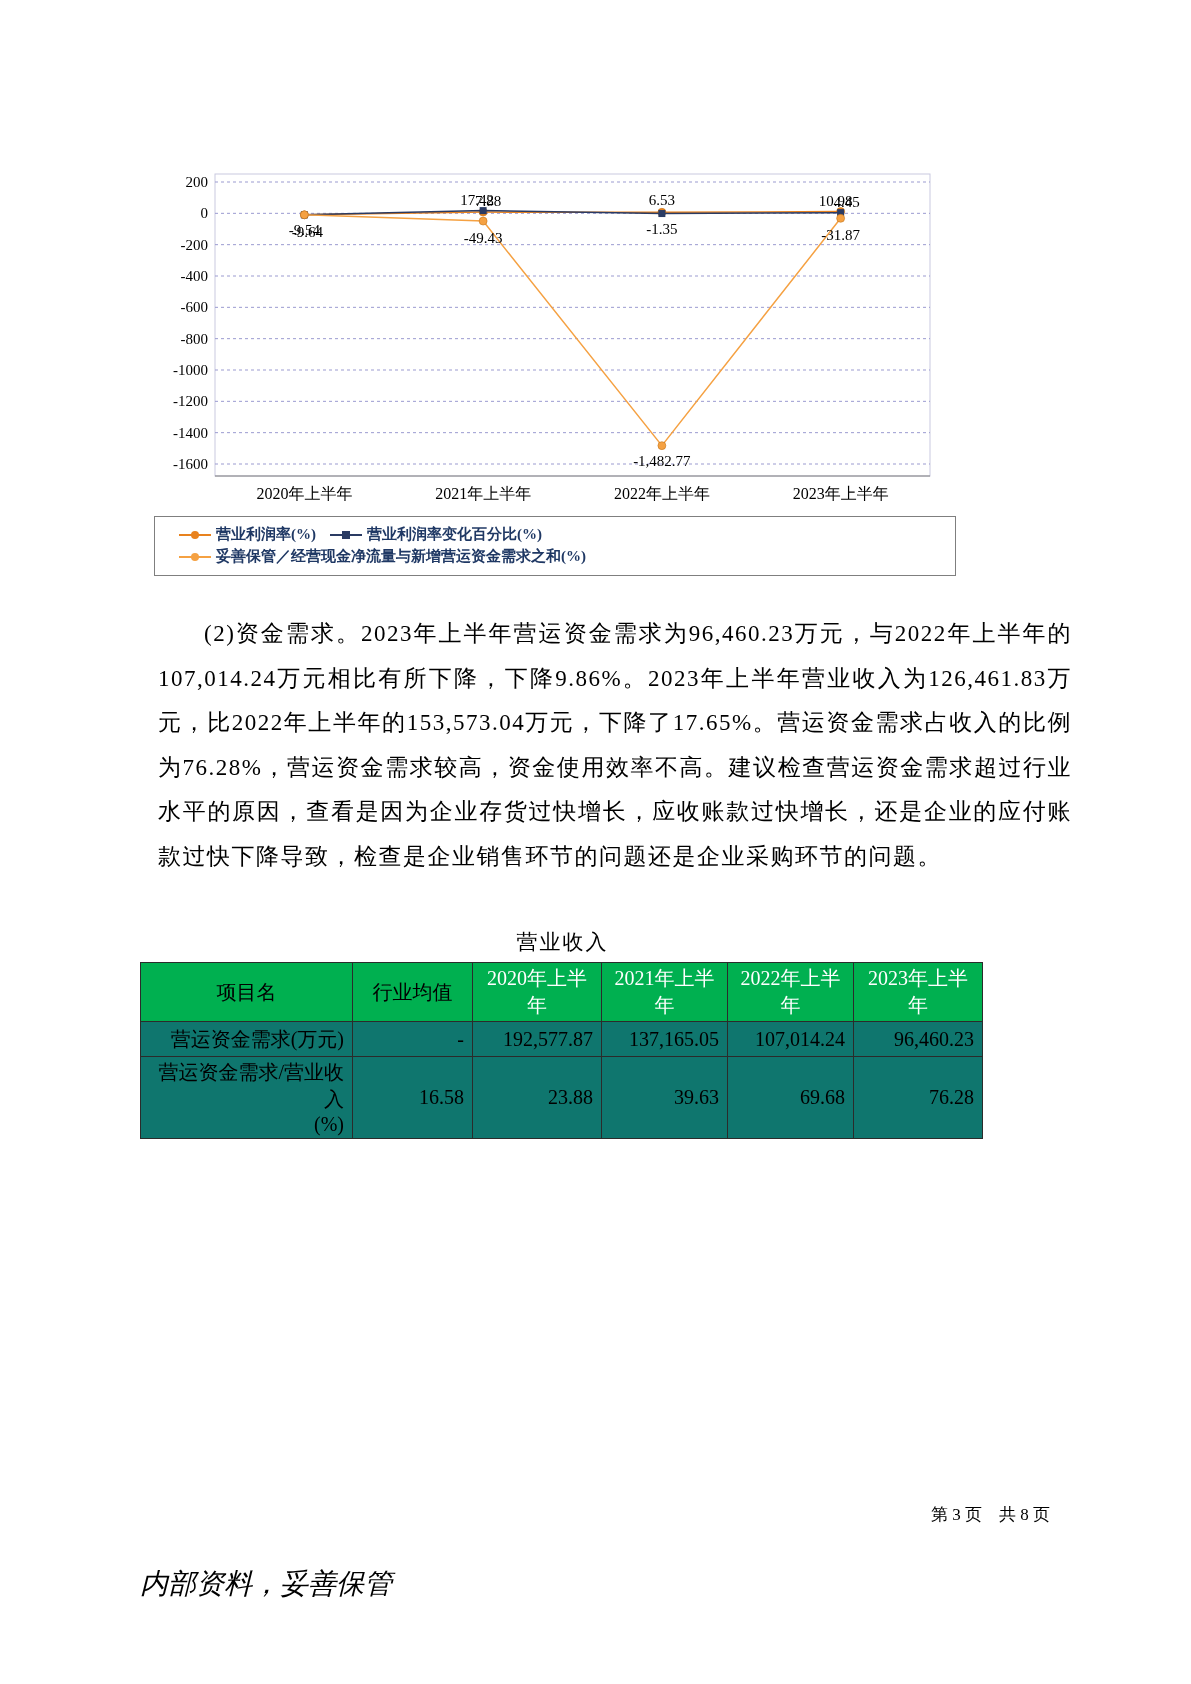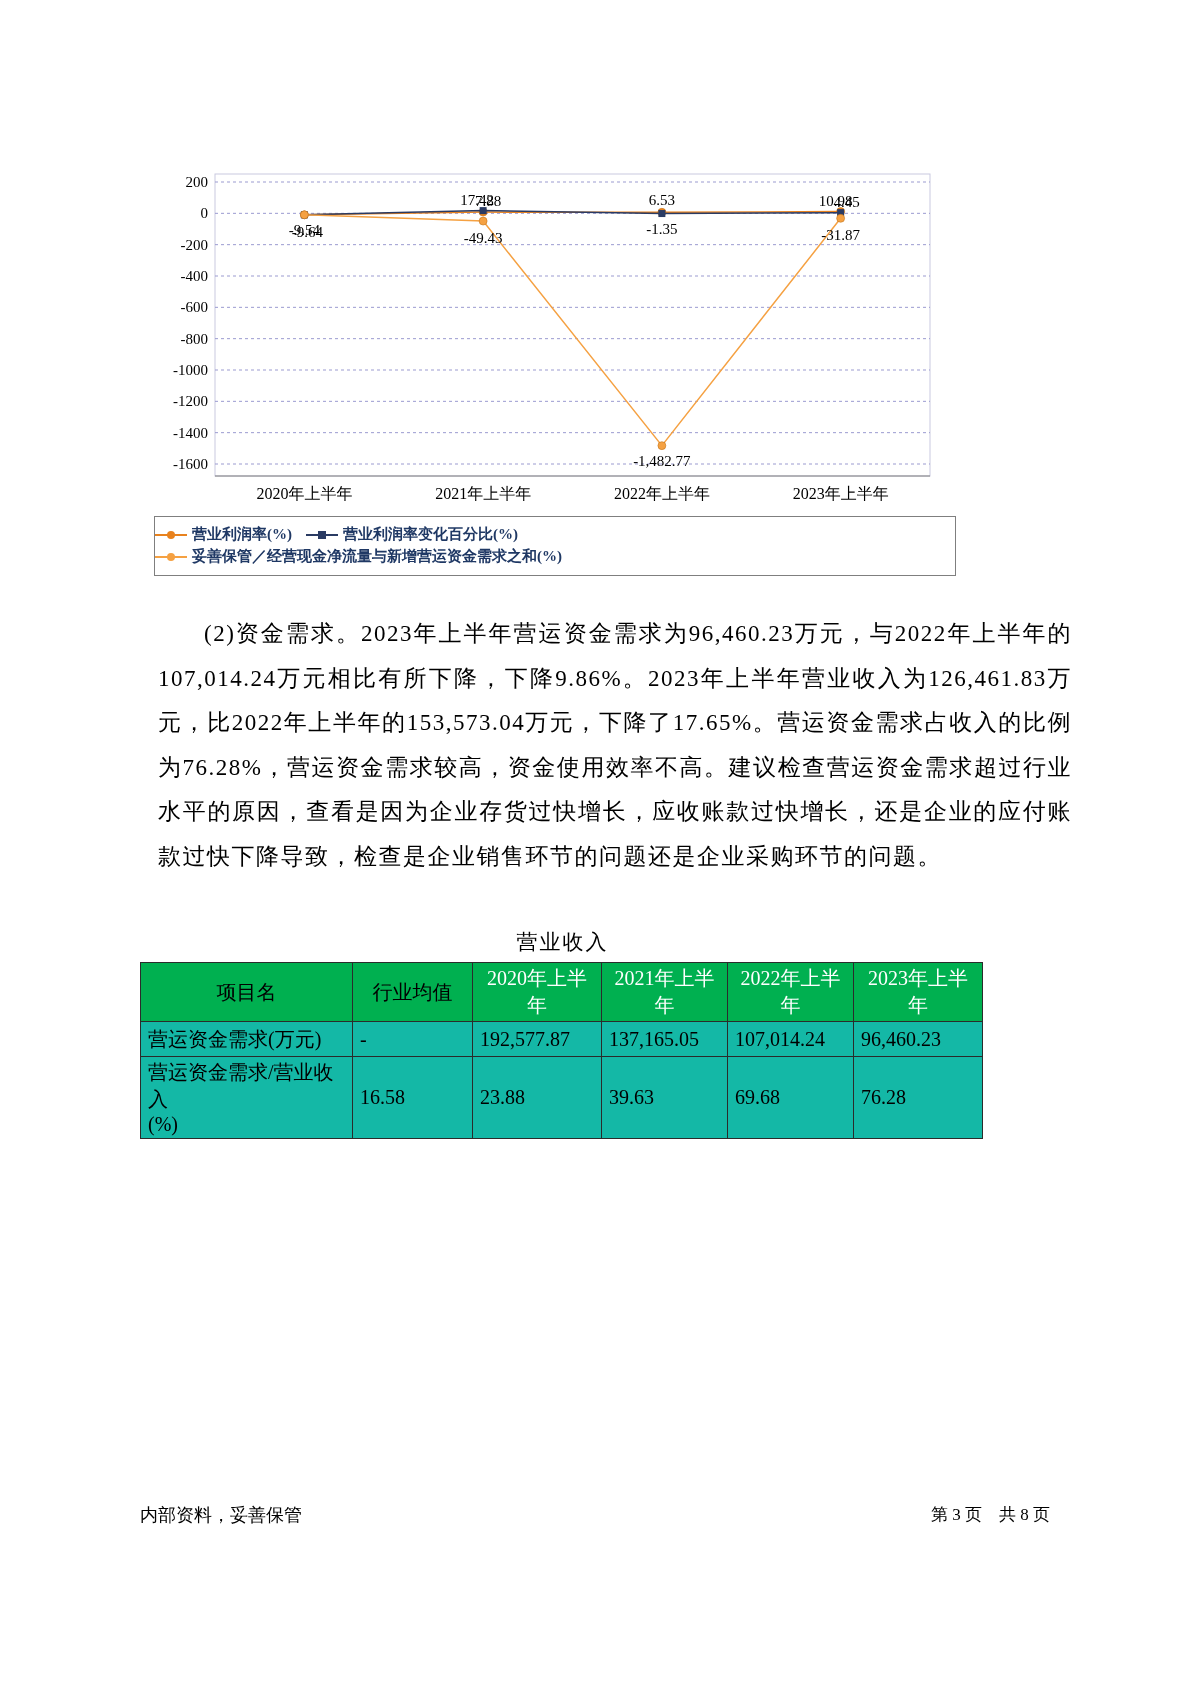--- a/index.html
+++ b/index.html
@@ -9,21 +9,21 @@
   }
   body { position:relative; overflow:hidden; }
 
   
   .chart-wrap { position:absolute; left:150px; top:168px; width:812px; }
   .chart-wrap svg { display:block; }
   svg text { font-family:"Liberation Serif","DejaVu Serif",serif; }
 
   .legend-box {
     margin-left:4px; margin-top:8px; width:802px;
-    border:1px solid #7f7f7f; padding:5px 10px 6px 0;
+    border:1px solid #7f7f7f; padding:5px 10px 6px 24px;
     font-size:15px; font-weight:bold; color:#1f3864; background:#fff;
   }
   .legend-row { display:flex; align-items:center; margin:3px 0; }
   .legend-item { display:flex; align-items:center; margin-right:14px; white-space:nowrap; }
   .legend-marker { position:relative; width:32px; height:10px; display:inline-block; margin-right:5px; }
   .legend-marker .line { position:absolute; top:4px; left:0; width:32px; height:2px; }
   .legend-marker .shape { position:absolute; top:1px; left:12px; width:8px; height:8px; }
   .legend-marker .shape.circle { border-radius:50%; }
 
   
@@ -33,30 +33,30 @@
     text-align:justify; text-indent:2em;margin-left:18px;
   }
 
   
   .tbl-caption {
     position:absolute; left:140px; top:928px; width:845px;
     text-align:center; font-size:21px; letter-spacing:2px;
   }
   table.fund {
     position:absolute; left:140px; top:962px;
-    border-collapse:collapse; table-layout:fixed; font-size:20px; background:#14b8a6;
+    border-collapse:collapse; table-layout:fixed; font-size:20px; background:#0f766e;
   }
   table.fund th, table.fund td {
     border:1px solid #2b2b2b; padding:2px 8px; vertical-align:middle; overflow:hidden;
   }
   table.fund th { text-align:center; font-weight:normal; height:33px; }
-  table.fund td { text-align:left; height:35px; white-space:pre-line;padding-left:7px; }
+  table.fund td { text-align:right; height:35px; white-space:pre-line;padding-left:7px; }
 
   
-  .footer-left  { position:absolute; left:140px;  top:1503px; font-size:18px; }
+  .footer-left  { position:absolute; left:140px;  top:1565px; font-size:28px;font-style:italic; }
   .footer-right { position:absolute; right:141px; top:1503px; font-size:17px; }
 </style>
 </head>
 <body>
 
 <div class="chart-wrap">
   <svg id="chart-svg" width="790" height="340">
       <rect x="65" y="6" width="715" height="302" fill="#ffffff" stroke="#c9c9e0" stroke-width="1"></rect>
       <line x1="65" y1="14" x2="780" y2="14" stroke="#9b9bd0" stroke-width="1" stroke-dasharray="3,3"></line>
       <text x="58" y="19" text-anchor="end" font-size="15" fill="#000">200</text>

